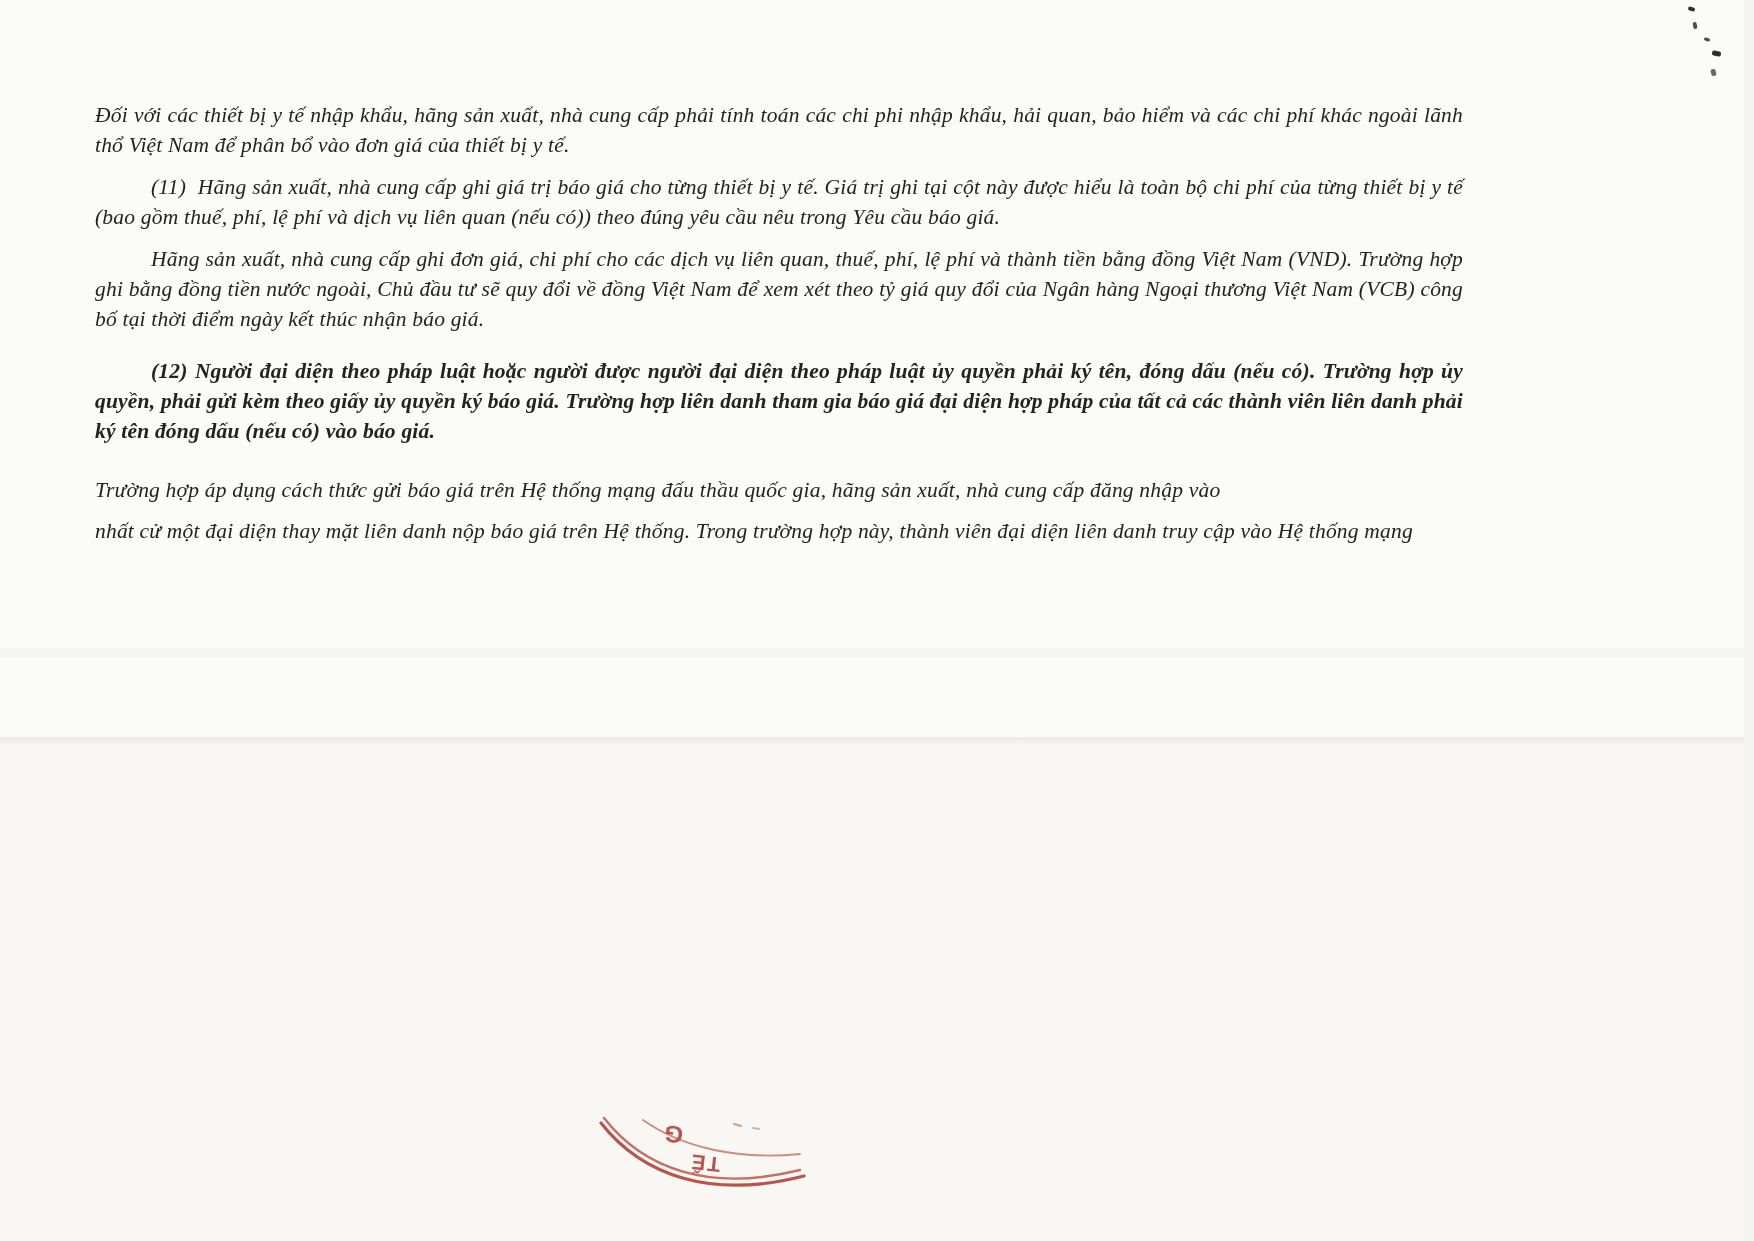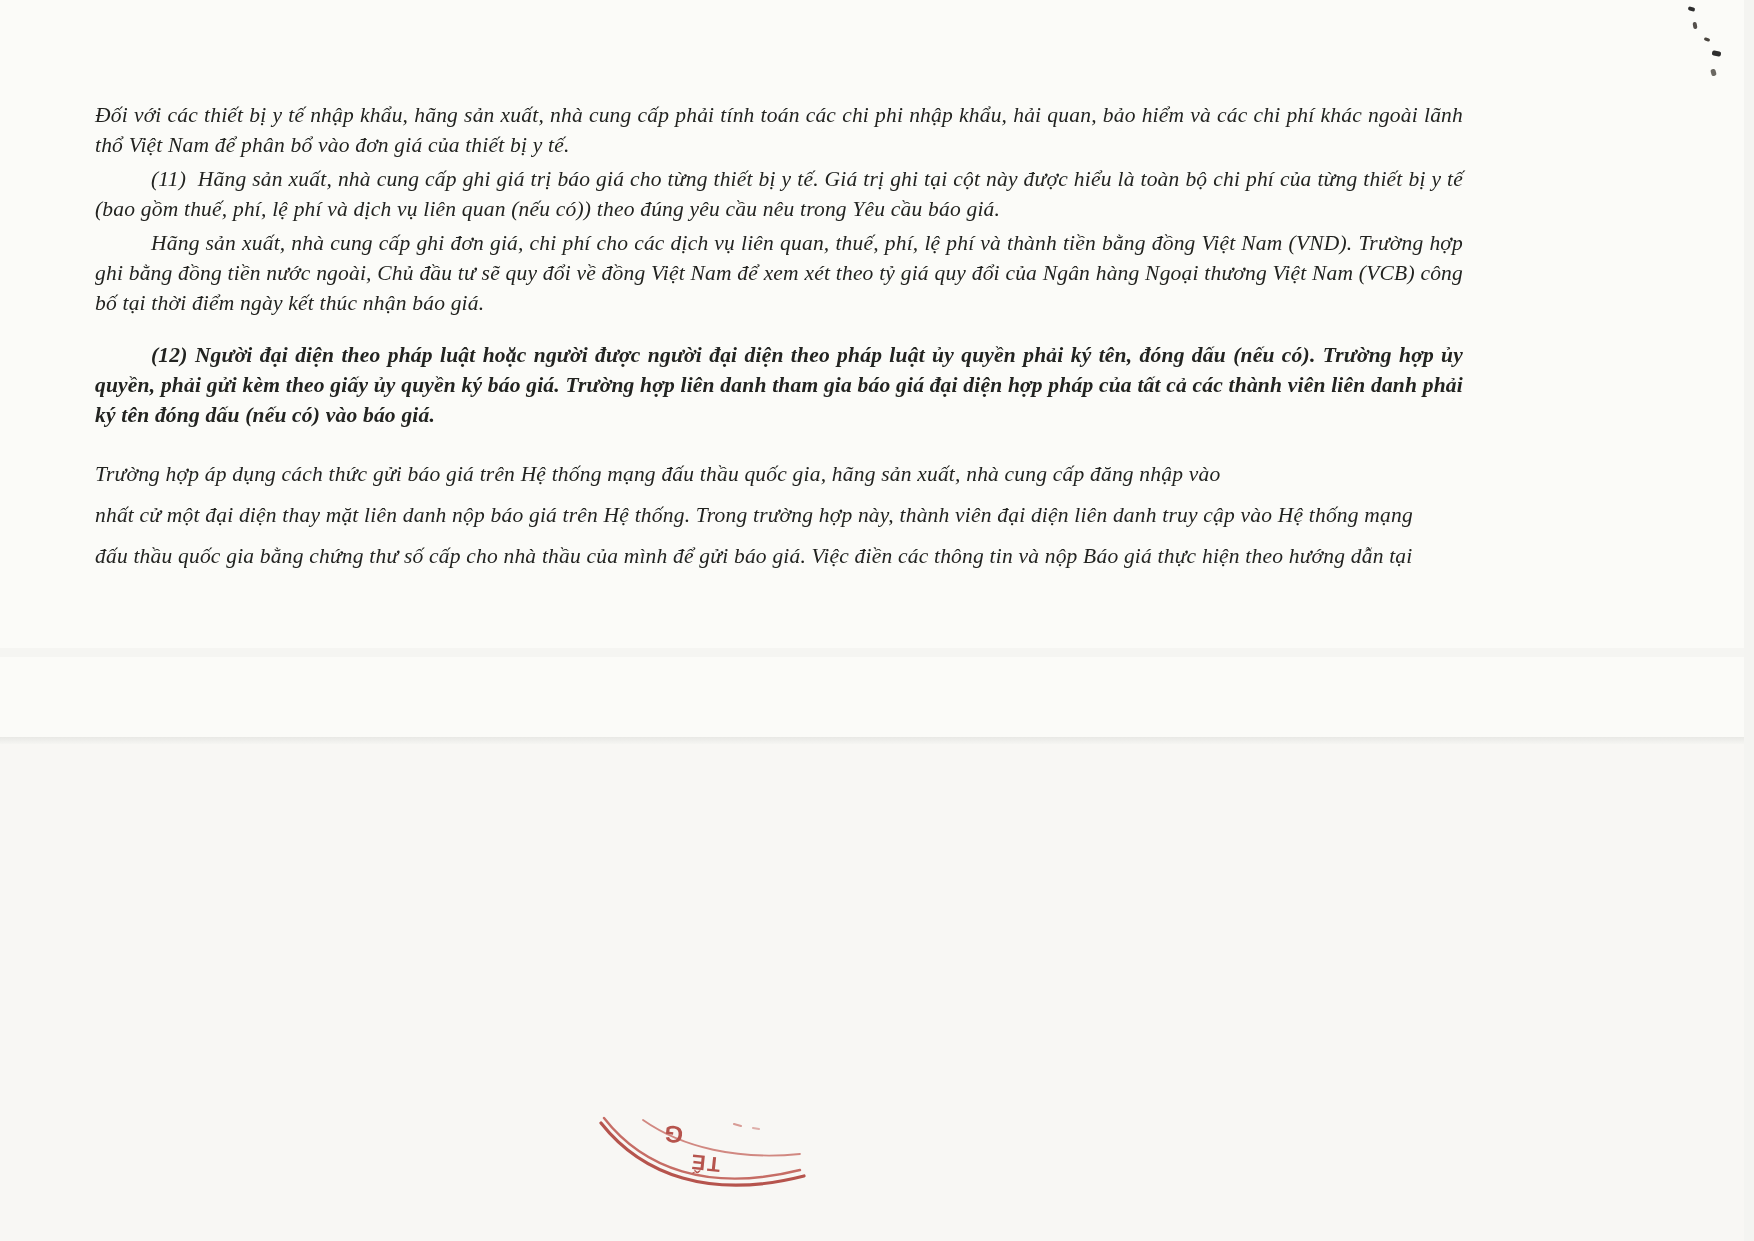--- a/index.html
+++ b/index.html
@@ -29,21 +29,21 @@
   .sp5{left:1711px;top:69px;width:5px;height:7px;background:#6b6862;transform:rotate(-15deg);}
   
   .text-block{
     position:absolute;left:95px;top:100px;width:1368px;
     font-style:italic;
     font-size:21.5px;line-height:30px;
     color:#222320;
     letter-spacing:0.2px;
   }
   .para{margin:0;text-align:justify;}
-  .para + .para{margin-top:4px;}
+  .para + .para{margin-top:12px;}
   .para.gap{margin-top:22px;font-weight:bold;}
   .para.indent{text-indent:56px;}
   .centered-block{margin-top:24px;line-height:41px;}
   .cline{white-space:nowrap;}
   
   .stamp{position:absolute;left:588px;top:1098px;width:236px;height:110px;opacity:0.88;}
 </style>
 </head>
 <body>
 
@@ -61,21 +61,20 @@
 
   <main class="text-block">
     <p class="para">Đối với các thiết bị y tế nhập khẩu, hãng sản xuất, nhà cung cấp phải tính toán các chi phi nhập khẩu, hải quan, bảo hiểm và các chi phí khác ngoài lãnh thổ Việt Nam để phân bổ vào đơn giá của thiết bị y tế.</p>
     <p class="para indent">(11)&nbsp; Hãng sản xuất, nhà cung cấp ghi giá trị báo giá cho từng thiết bị y tế. Giá trị ghi tại cột này được hiểu là toàn bộ chi phí của từng thiết bị y tế (bao gồm thuế, phí, lệ phí và dịch vụ liên quan (nếu có)) theo đúng yêu cầu nêu trong Yêu cầu báo giá.</p>
     <p class="para indent">Hãng sản xuất, nhà cung cấp ghi đơn giá, chi phí cho các dịch vụ liên quan, thuế, phí, lệ phí và thành tiền bằng đồng Việt Nam (VND). Trường hợp ghi bằng đồng tiền nước ngoài, Chủ đầu tư sẽ quy đổi về đồng Việt Nam để xem xét theo tỷ giá quy đổi của Ngân hàng Ngoại thương Việt Nam (VCB) công bố tại thời điểm ngày kết thúc nhận báo giá.</p>
     <p class="para indent gap">(12) Người đại diện theo pháp luật hoặc người được người đại diện theo pháp luật ủy quyền phải ký tên, đóng dấu (nếu có). Trường hợp ủy quyền, phải gửi kèm theo giấy ủy quyền ký báo giá. Trường hợp liên danh tham gia báo giá đại diện hợp pháp của tất cả các thành viên liên danh phải ký tên đóng dấu (nếu có) vào báo giá.</p>
 
     <div class="centered-block">
       <div class="cline">Trường hợp áp dụng cách thức gửi báo giá trên Hệ thống mạng đấu thầu quốc gia, hãng sản xuất, nhà cung cấp đăng nhập vào</div>
       <div class="cline">nhất cử một đại diện thay mặt liên danh nộp báo giá trên Hệ thống. Trong trường hợp này, thành viên đại diện liên danh truy cập vào Hệ thống mạng</div>
-      <div class="cline">đấu thầu quốc gia bằng chứng thư số cấp cho nhà thầu của mình để gửi báo giá. Việc điền các thông tin và nộp Báo giá thực hiện theo hướng dẫn tại</div>
     </div>
   </main>
 
   <svg class="stamp" viewBox="0 0 236 110" xmlns="http://www.w3.org/2000/svg">
 
     <path d="M 16,20 C 55,70 120,95 212,72" fill="none" stroke="#c05a52" stroke-width="2.4" stroke-linecap="round"></path>
     <path d="M 13,25 C 54,77 122,102 216,78" fill="none" stroke="#ad3e37" stroke-width="3.2" stroke-linecap="round"></path>
 
     <path d="M 55,22 C 95,50 150,62 212,56" fill="none" stroke="#c4635b" stroke-width="1.8" stroke-linecap="round" opacity="0.85"></path>
 

